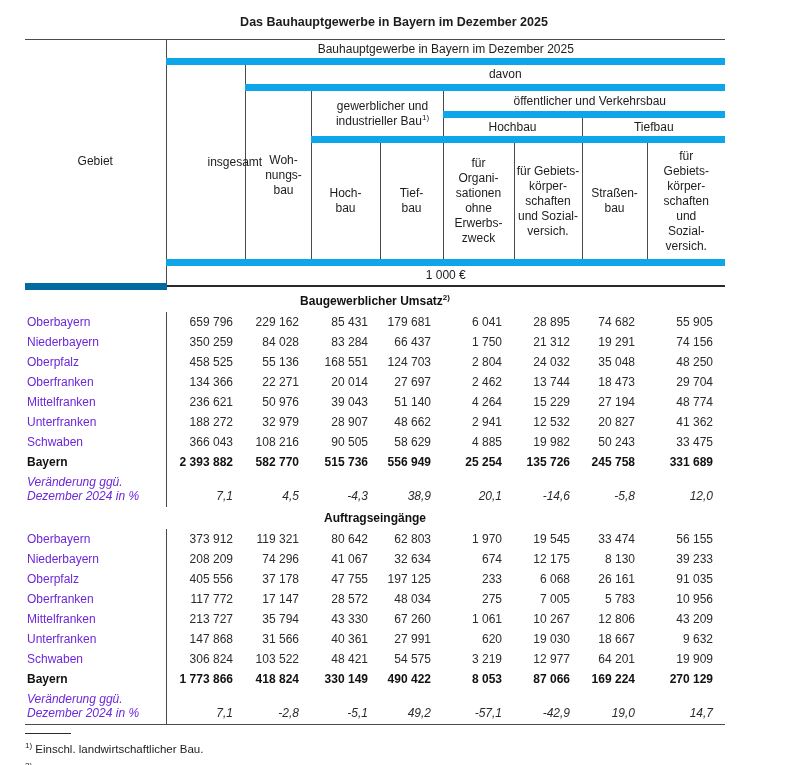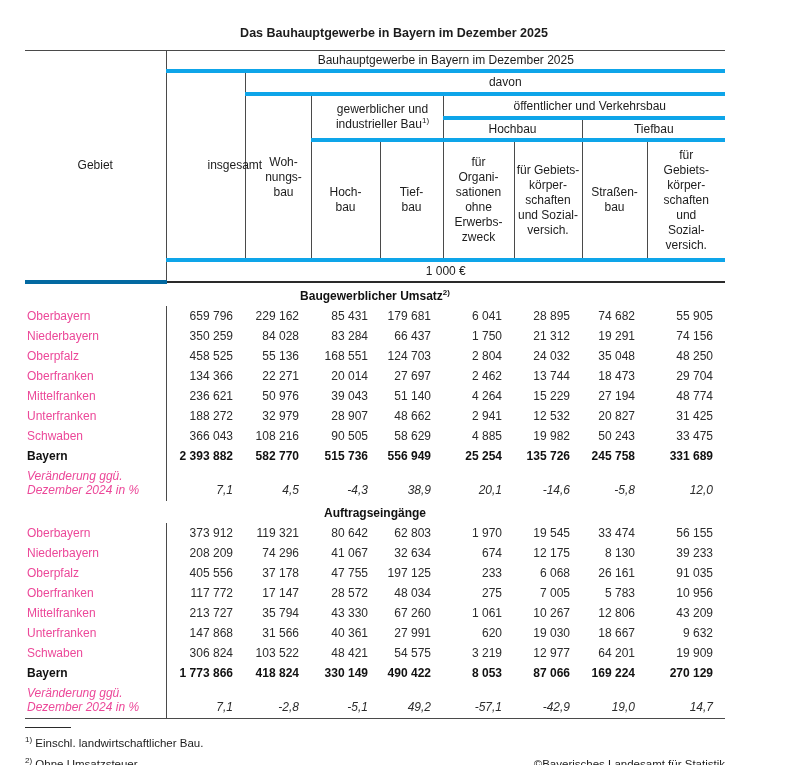--- a/index.html
+++ b/index.html
@@ -2,61 +2,61 @@
 <html><head>
 <meta charset="utf-8">
 <style>
   html,body { margin:0; padding:0; background:#ffffff; }
   .page {
     position:relative; width:788px; height:765px; background:#ffffff;
     font-family:"Liberation Sans","DejaVu Sans",sans-serif;
     color:#1c1c1c; overflow:hidden;
   }
   .title {
-    padding-top:26px; text-align:center; font-weight:bold; font-size:12.5px;
+    padding-top:15px; text-align:center; font-weight:bold; font-size:12.5px;
   }
   .subtitle {
     text-align:center; font-size:12.5px; margin-top:5px;
   }
   table.stat-table {
     border-collapse:collapse; table-layout:fixed;
     width:700px; margin:10px 0 0 25px;
     border-top:1px solid #4a4a4a;
     font-size:12px;
   }
   
   thead th {
     font-weight:normal; font-size:12px; line-height:15px;
     text-align:center; vertical-align:middle; padding:1px 1px;
     white-space:pre-line;
   }
   thead th.bl, thead td.bl { border-left:1px solid #4a4a4a; }
-  thead th.bb { border-bottom:4px solid #0ea5e9; }
-  thead th.sep, thead td.sep { border-bottom:4px solid #0369a1; }
+  thead th.bb { border-bottom:7px solid #0ea5e9; }
+  thead th.sep, thead td.sep { border-bottom:7px solid #0369a1; }
   thead th sup { font-size:8px; line-height:0; }
   td.unit-cell {
     border-left:1px solid #4a4a4a; border-bottom:2px solid #2a2a2a;
     text-align:center; font-size:12px; padding:2px 0 3px 0;
   }
   tr.hdr-r1 th { height:16px; }
   tr.hdr-r2 th { height:17px;padding-left:41px; }
   tr.hdr-r3 th { height:18px;padding-left:12px; }
   tr.hdr-r4 th { height:16px; }
   tr.hdr-r5 th { height:110px; padding:3px 1px; }
   
   tbody td { font-size:12px; color:#2b2b2b; }
   td.section-title {
     text-align:center; font-weight:bold; color:#111;
     height:20px; vertical-align:middle;margin-top:44px;
   }
   td.section-title sup { font-size:8px; }
   tr.data-row { height:20px; }
   td.region {
     padding-left:2px; border-right:1px solid #4a4a4a;
-    color:#ec4899; vertical-align:middle;
+    color:#6d28d9; vertical-align:middle;
   }
   td.num { text-align:right; padding-right:12px; vertical-align:middle; }
   tr.bold td { font-weight:bold; color:#111; }
   tr.variance td { font-style:italic; vertical-align:bottom; padding-bottom:4px; }
   tr.variance td.region { white-space:pre-line; line-height:14px; padding-top:3px; }
   tbody.last-section tr.variance td { border-bottom:1px solid #4a4a4a; }
   
   .footnote-sep {
     width:46px; border-top:1px solid #2a2a2a; margin:8px 0 3px 25px;
   }
@@ -198,21 +198,21 @@
         </tr>
         <tr class="data-row">
           <td class="region">Unterfranken</td>
           <td class="num">188 272</td>
           <td class="num">32 979</td>
           <td class="num">28 907</td>
           <td class="num">48 662</td>
           <td class="num">2 941</td>
           <td class="num">12 532</td>
           <td class="num">20 827</td>
-          <td class="num">31 425</td>
+          <td class="num">41 362</td>
         </tr>
         <tr class="data-row">
           <td class="region">Schwaben</td>
           <td class="num">366 043</td>
           <td class="num">108 216</td>
           <td class="num">90 505</td>
           <td class="num">58 629</td>
           <td class="num">4 885</td>
           <td class="num">19 982</td>
           <td class="num">50 243</td>

